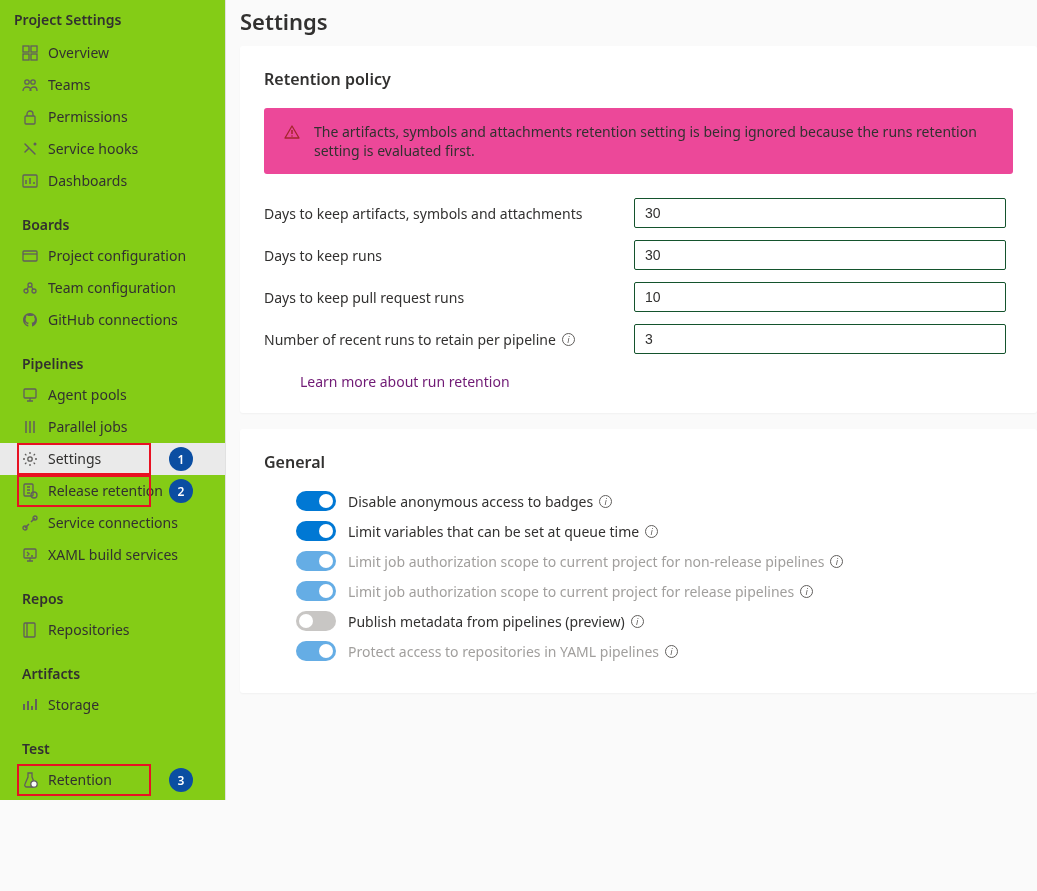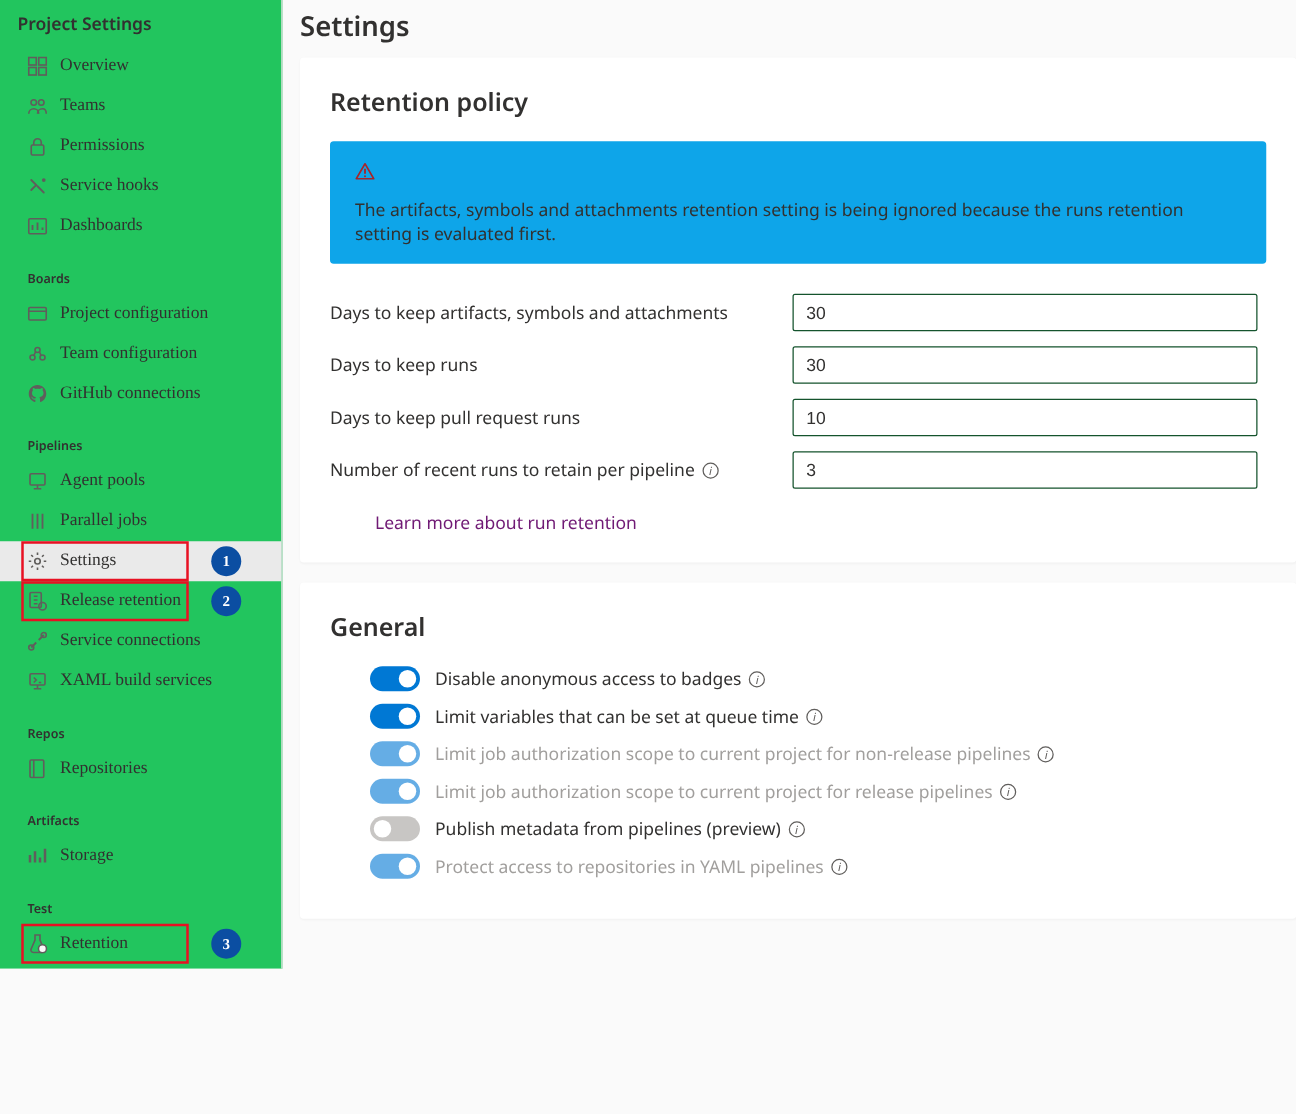--- a/index.html
+++ b/index.html
@@ -1,31 +1,31 @@
 <!DOCTYPE html>
 <html><head>
 <meta charset="utf-8">
 <style>
   * { box-sizing: border-box; margin: 0; padding: 0; }
   body { font-family: "Segoe UI", system-ui, -apple-system, sans-serif; font-size: 14px; color: #323130; background: #fafafa; width: 1037px; }
   .layout { display: flex; }
-  .sidebar { width: 226px; background: #22c55e; border-right: 1px solid #e1e1e1; padding-bottom: 4px; }
+  .sidebar { width: 226px; background: #84cc16; border-right: 1px solid #e1e1e1; padding-bottom: 4px; }
   .sidebar-title { font-weight: 600; font-size: 14px; padding: 10px 14px 8px 14px; }
-  .group-title { font-weight: 600; font-size: 10px; padding: 18px 14px 6px 22px; color: #323130; }
+  .group-title { font-weight: 600; font-size: 14px; padding: 18px 14px 6px 22px; color: #323130; }
   .nav-item { display: flex; align-items: center; gap: 10px; padding: 6px 10px 6px 22px; cursor: pointer; color: #323130; line-height: 20px; }
   .nav-item .icon { width: 16px; height: 16px; flex-shrink: 0; color: #605e5c; }
   .nav-item.selected { background: #eaeaea; }
-  .highlight-wrap { position: relative; font-family: Liberation Serif, serif; }
+  .highlight-wrap { position: relative; }
   .red-box { position: absolute; left: 17px; top: 0; width: 134px; bottom: 0; border: 2px solid #e81123; pointer-events: none; }
   .callout { position: absolute; right: 32px; top: 50%; transform: translateY(-50%); width: 24px; height: 24px; border-radius: 50%; background: #0b4ea2; color: #fff; display: flex; align-items: center; justify-content: center; font-size: 12px; font-weight: 600; }
   .main { flex: 1; padding: 6px 0 0 14px; min-width: 0; }
   .page-title { font-size: 22px; font-weight: 600; padding: 0 0 10px 0; }
   .panel { background: #fff; border-radius: 3px; box-shadow: 0 1px 2px rgba(0,0,0,.04); padding: 22px 24px; margin-bottom: 16px; }
-  .panel h2 { font-size: 20px; font-weight: 600; margin-bottom: 18px; }
-  .alert { display: flex; gap: 14px; background: #0ea5e9; border-radius: 3px; padding: 14px 20px; margin-bottom: 24px; color: #323130; flex-direction: column; }
+  .panel h2 { font-size: 16px; font-weight: 600; margin-bottom: 18px; }
+  .alert { display: flex; gap: 14px; background: #ec4899; border-radius: 3px; padding: 14px 20px; margin-bottom: 24px; color: #323130; }
   .alert .warn-icon { color: #a4262c; margin-top: 2px; flex-shrink: 0; }
   .form-row { display: flex; align-items: center; margin-bottom: 12px; }
   .form-row label { flex: 0 0 370px; display: flex; align-items: center; gap: 6px; }
   .form-row input[type=text] { flex: 1; height: 30px; border: 1px solid #14532d; border-radius: 2px; padding: 0 10px; font-size: 14px; color: #323130; max-width: 372px; }
   .info-icon { width: 13px; height: 13px; border: 1px solid #605e5c; border-radius: 50%; display: inline-flex; align-items: center; justify-content: center; font-size: 9px; color: #605e5c; font-style: italic; }
   .link { color: #701a75; text-decoration: none; display: inline-block; margin-top: 6px; margin-left: 36px; }
   .toggle-row { display: flex; align-items: center; gap: 12px; margin-bottom: 10px; padding-left: 32px; }
   .toggle { position: relative; width: 40px; height: 20px; border-radius: 10px; background: #c8c6c4; flex-shrink: 0; cursor: pointer; }
   .toggle.on { background: #0078d4; }
   .toggle.disabled { opacity: .6; cursor: default; }

